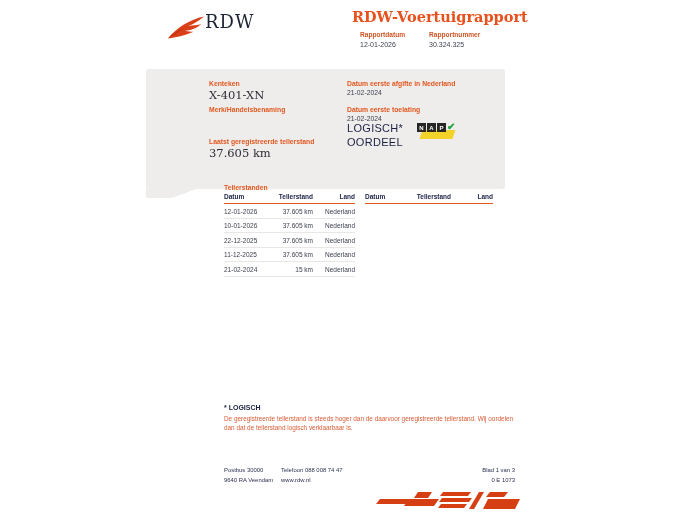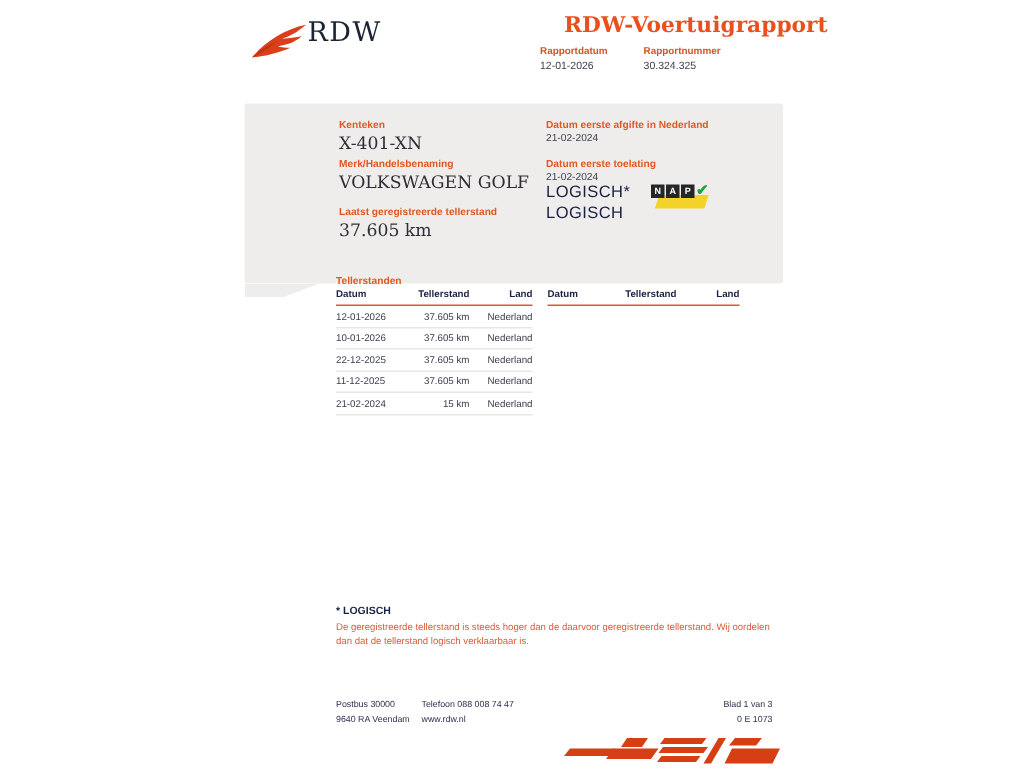--- a/index.html
+++ b/index.html
@@ -10,32 +10,32 @@
     color:#1c2144;
   }
   
   .logo-wing { position:absolute; left:167px; top:13px; width:38px; height:28px; }
   .brand {
     position:absolute; left:205px; top:11px;
     font-family:"DejaVu Serif", serif; font-size:18px; letter-spacing:1px;
     color:#1c2433;
   }
   .doc-title {
-    position:absolute; left:376px; top:8px;
+    position:absolute; left:352px; top:8px;
     font-family:"DejaVu Serif", serif; font-weight:bold; font-size:14.5px;
     color:#e8511c;
     text-align:right;
   }
   .meta { position:absolute; left:360px; top:31px; display:flex; gap:20px; }
   .meta .m-label { font-size:6.6px; font-weight:bold; color:#cf5524; display:block; }
   .meta .m-value { font-size:7px; color:#3c3f4e; display:block; margin-top:3px; }
   .meta .m-col:nth-child(2){ margin-left:4px; }
   
   .card {
-    position:absolute; left:163px; top:69px; width:359px; height:120px;
+    position:absolute; left:146px; top:69px; width:359px; height:120px;
     background:#efedec; border-radius:2px;
   }
   .card::after {
     content:""; position:absolute; left:0; top:100%; width:50px; height:9px;
     background:#efedec; clip-path:polygon(0 0,100% 0,52% 100%,0 100%);
   }
   .f-label { font-size:6.8px; font-weight:bold; color:#e2571f; display:block; }
   .f-serif {
     font-family:"DejaVu Serif", serif; font-size:11.5px; color:#2e2e36; display:block;
   }
@@ -128,34 +128,33 @@
       <span class="m-label">Rapportnummer</span>
       <span class="m-value">30.324.325</span>
     </div>
   </div>
 
   <section class="card">
     <span class="pos f-label kenteken-label">Kenteken</span>
     <span class="pos f-serif kenteken-value">X-401-XN</span>
 
     <span class="pos f-label merk-label">Merk/Handelsbenaming</span>
-    <span class="pos f-serif merk-value">VOLKSWAGEN GOLF</span>
 
     <span class="pos f-label teller-label">Laatst geregistreerde tellerstand</span>
     <span class="pos f-serif teller-value">37.605 km</span>
 
     <span class="pos f-label afgifte-label">Datum eerste afgifte in Nederland</span>
     <span class="pos f-small afgifte-value">21-02-2024</span>
 
     <span class="pos f-label toelating-label">Datum eerste toelating</span>
     <span class="pos f-small toelating-value">21-02-2024</span>
 
     <div class="pos oordeel">
       <span>LOGISCH*</span><br>
-      <span>LOGISCH</span>
+      <span>OORDEEL</span>
     </div>
 
     <div class="pos nap">
       <div class="nap-yellow"></div>
       <div class="nap-squares">
         <span class="nap-sq">N</span>
         <span class="nap-sq">A</span>
         <span class="nap-sq">P</span>
       </div>
       <span class="nap-check">✔</span>

